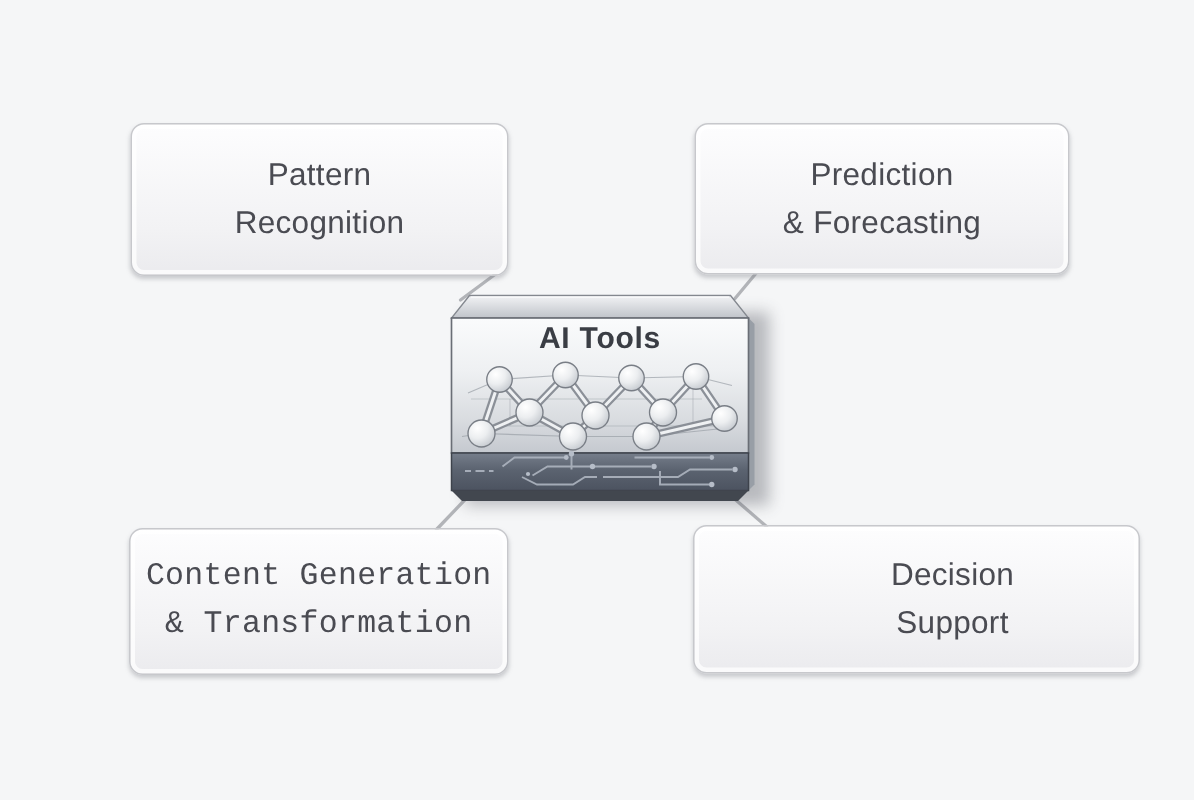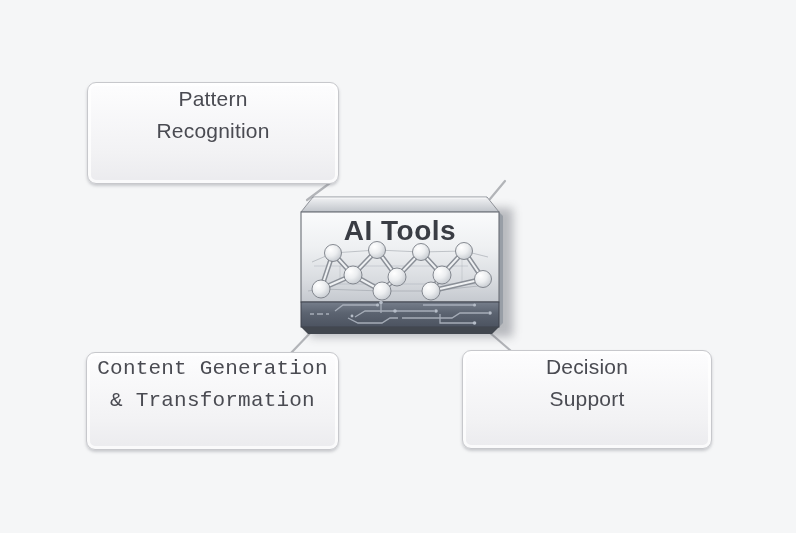--- a/index.html
+++ b/index.html
@@ -8,33 +8,33 @@
     background:#f5f6f7;
     font-family:"Liberation Sans", sans-serif;
   }
   .layer{position:absolute;left:0;top:0;width:796px;height:533px;}
   .node-box{
     position:absolute;
     border:1.5px solid #c7c8cc;
     border-radius:9px;
     background:linear-gradient(180deg,#fdfdfe 0%,#f2f2f4 70%,#ebebee 100%);
     box-shadow:0 2px 3px rgba(118,121,130,.35), inset 0 0 0 3px rgba(255,255,255,.75);
-    display:flex;justify-content:center;text-align:center;
+    display:flex;align-items:center;justify-content:center;text-align:center;
   }
   .node-label{
     white-space:pre-line;
     font-size:21px;line-height:1.52;color:#4a4b52;letter-spacing:.2px;
   }
   .box-tl{left:87px;top:82px;width:250px;height:100px;}
   .box-tr{left:463px;top:82px;width:248px;height:99px;}
   .box-bl{left:86px;top:352px;width:251px;height:96px;font-family:Liberation Mono, monospace;}
-  .box-br{left:462px;top:350px;width:248px;height:97px;}
+  .box-br{left:462px;top:350px;width:248px;height:97px;padding-left:48px;}
   .ai-title{
     position:absolute;left:301px;top:215px;width:198px;
-    text-align:center;font-size:28px;font-weight:700;color:#3a3d44;letter-spacing:.5px;
+    text-align:center;font-size:20px;font-weight:700;color:#3a3d44;letter-spacing:.5px;
   }
 </style>
 </head>
 <body>
 
 <div class="canvas">
 
   <svg class="layer" viewBox="0 0 796 533" aria-hidden="true">
     <defs>
       <radialGradient id="sphere" cx="0.35" cy="0.3" r="0.85">
@@ -166,20 +166,24 @@
         </g>
       </g>
     </g>
   </svg>
 
   <div class="node-box box-tl">
     <span class="node-label">Pattern
 Recognition</span>
   </div>
 
+  <div class="node-box box-tr">
+    <span class="node-label">Prediction
+&amp; Forecasting</span>
+  </div>
 
   <div class="node-box box-bl">
     <span class="node-label">Content Generation
 &amp; Transformation</span>
   </div>
 
   <div class="node-box box-br">
     <span class="node-label">Decision
 Support</span>
   </div>

